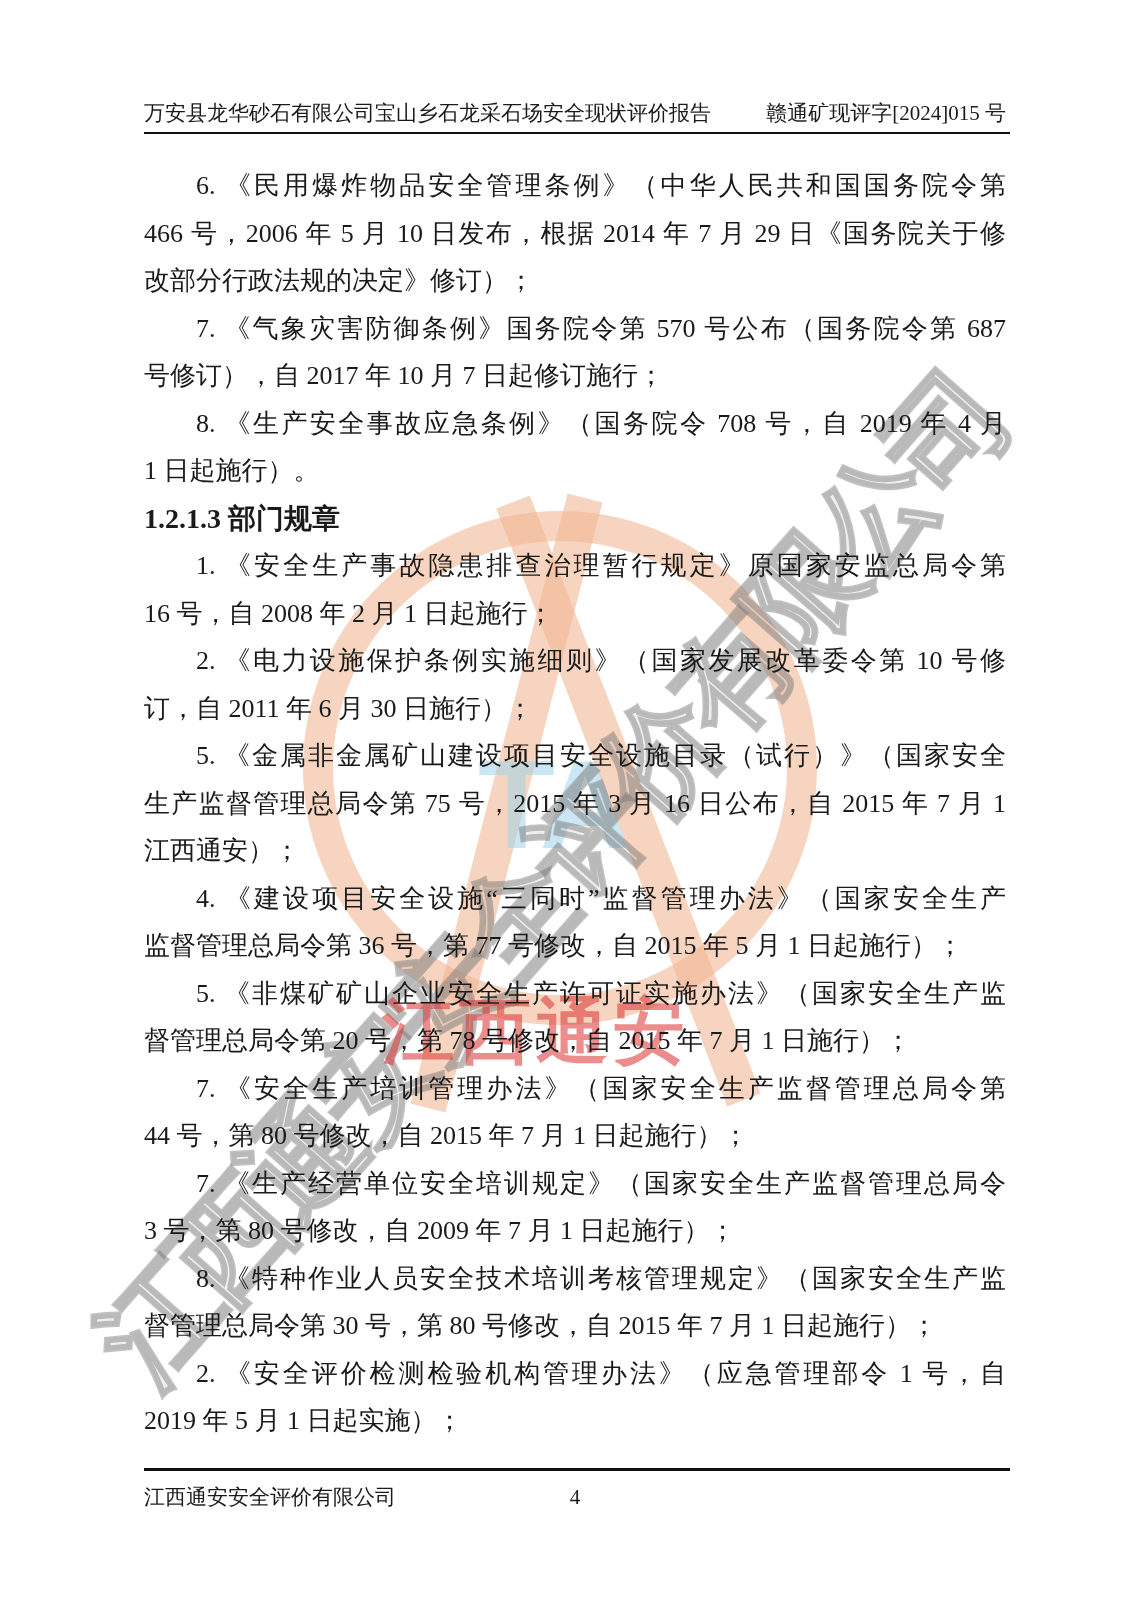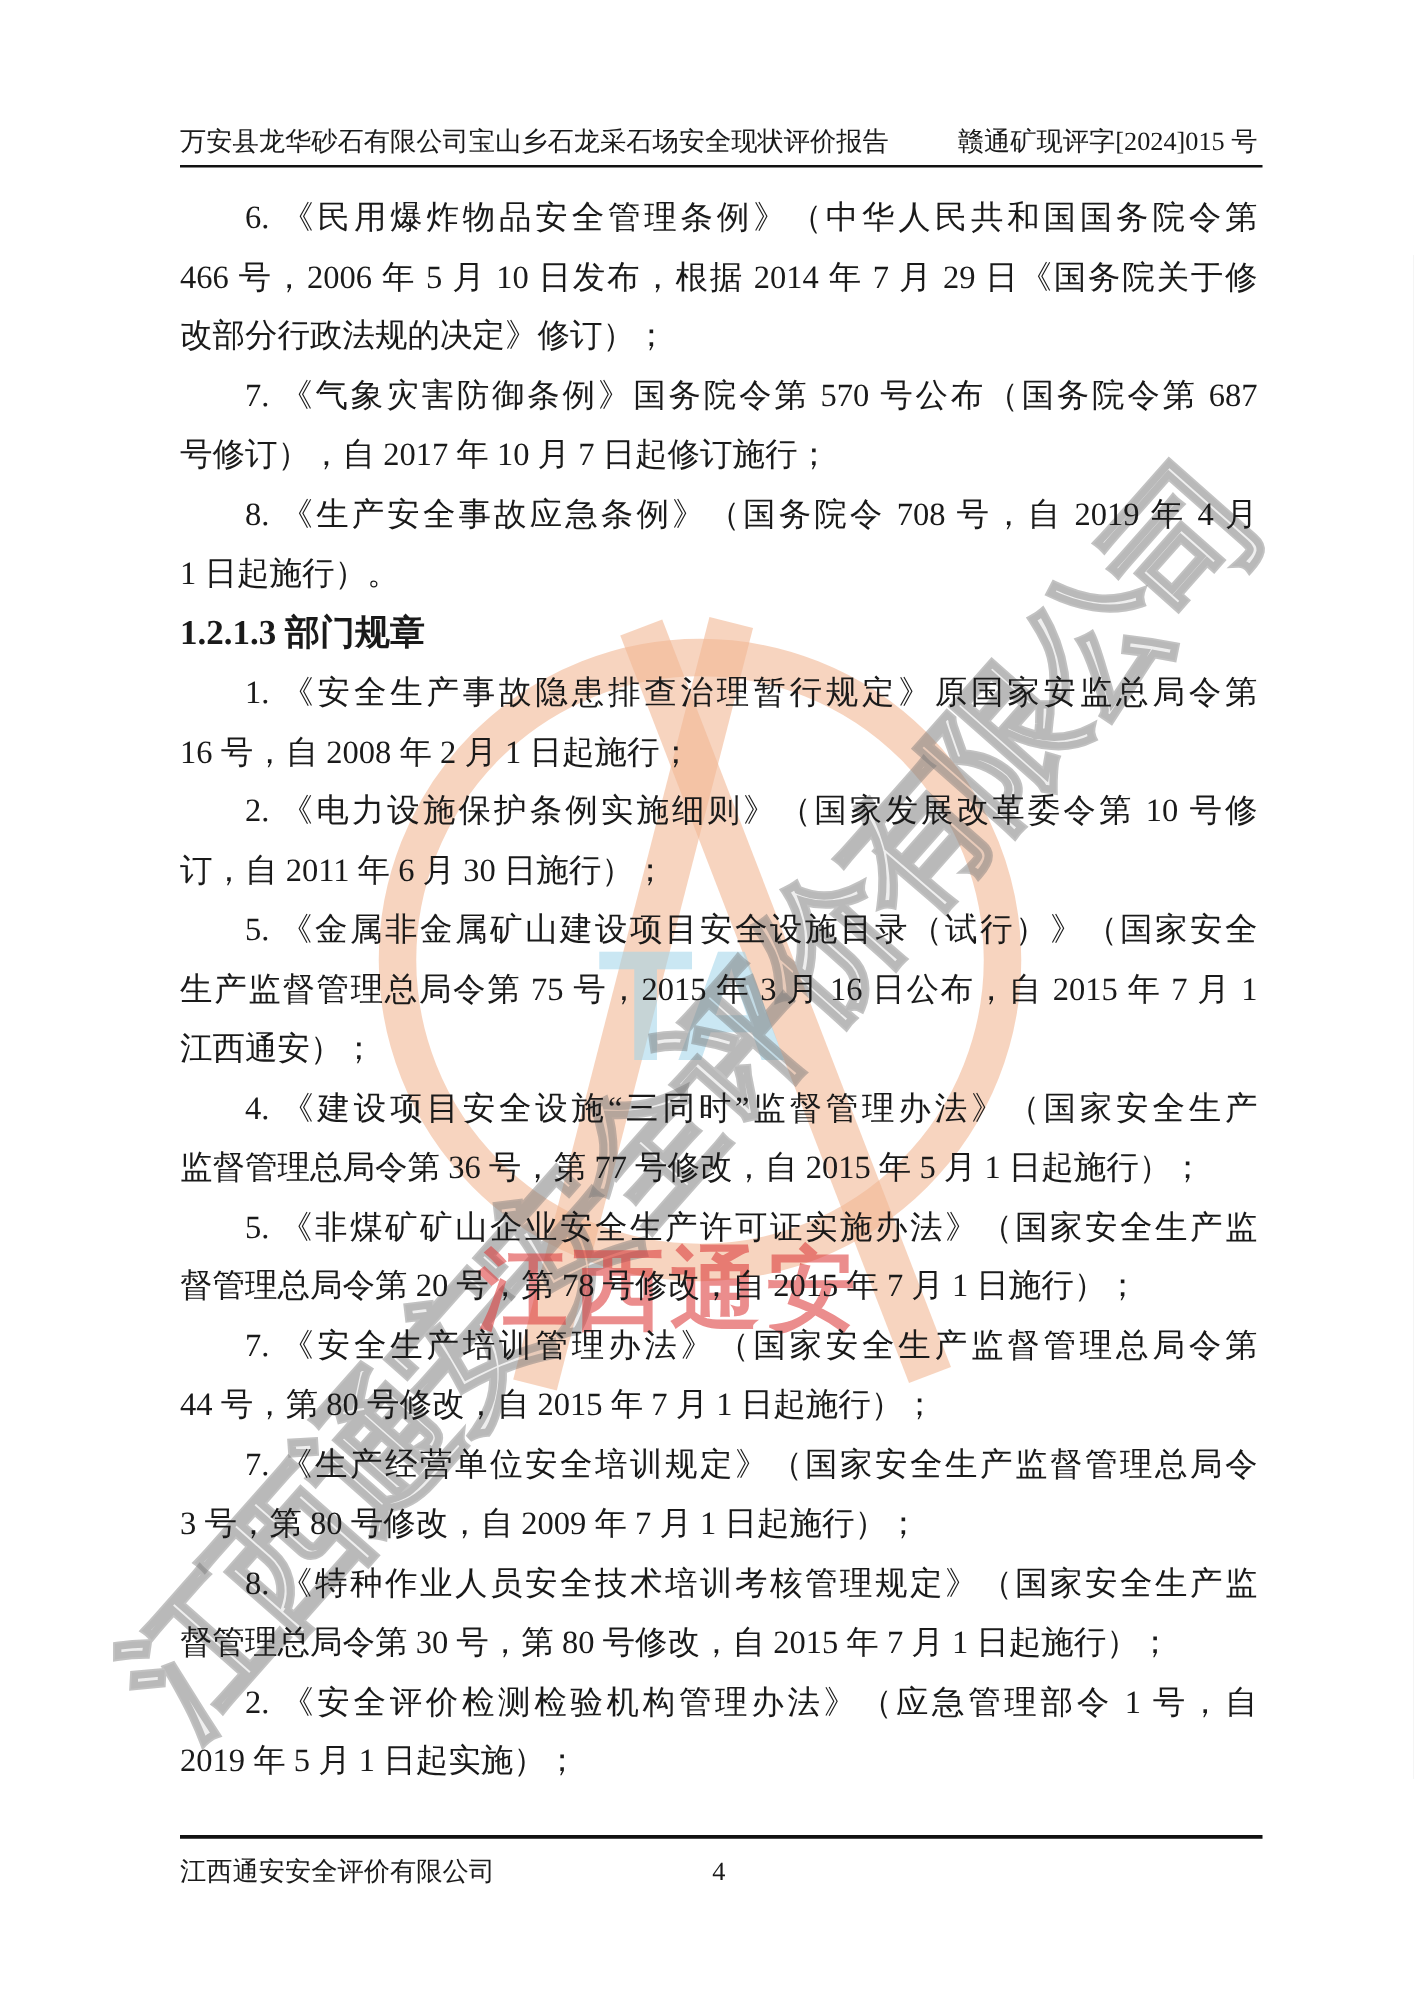--- a/index.html
+++ b/index.html
@@ -35,21 +35,21 @@
     font-size:126px; font-weight:bold; letter-spacing:-6px;
     opacity:0.55; white-space:nowrap;
   }
   .wm-red {
     position:absolute; left:352px; top:984px;
     font-size:72px; font-weight:600; letter-spacing:5px;
     opacity:0.58; white-space:nowrap;margin-left:30px;
   }
   
   .body-text {
-    position:absolute; left:144px; top:150px; width:862px; z-index:1;
+    position:absolute; left:144px; top:162px; width:862px; z-index:1;
     font-size:26px; line-height:47.5px;
   }
   .body-text .line { text-align:justify; text-align-last:justify; }
   .body-text .line.first { text-indent:2em; }
   .body-text .line.last  { text-align-last:left; }
   .body-text .line.heading {
     font-weight:bold; font-size:28px; text-align-last:left; text-indent:0;
   }
   
   .footer-rule {

